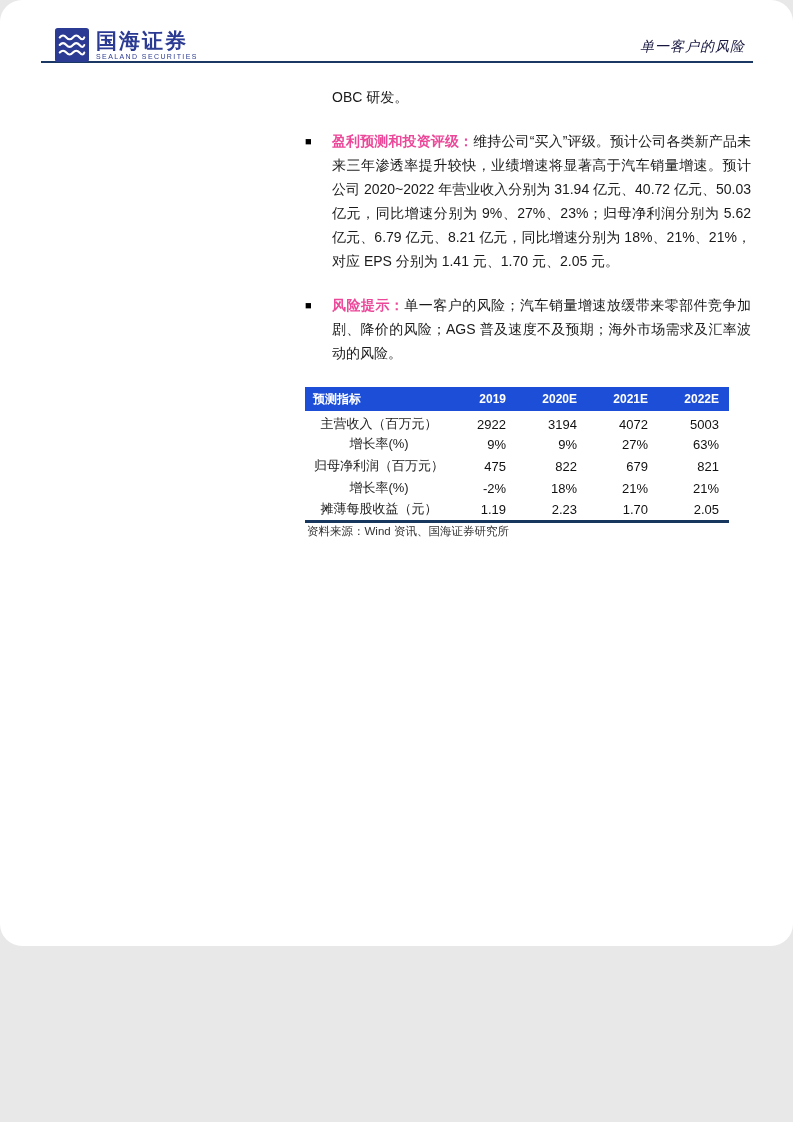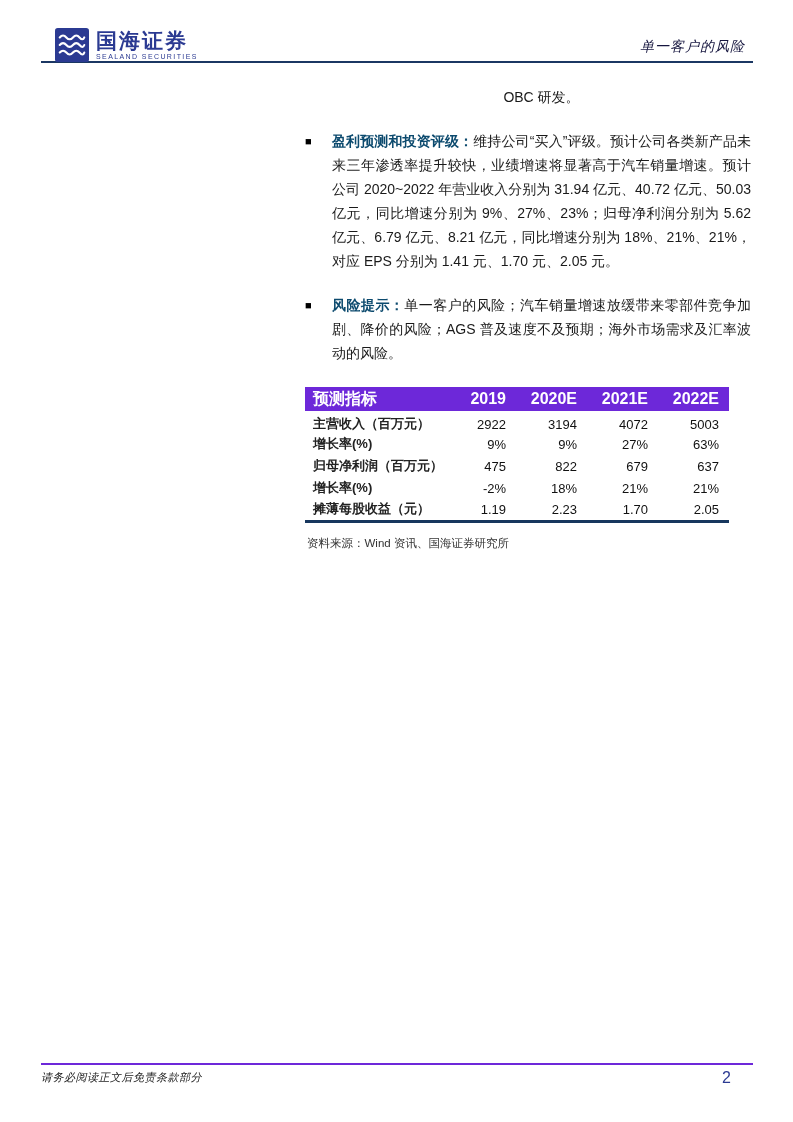--- a/index.html
+++ b/index.html
@@ -1,25 +1,26 @@
 <!DOCTYPE html>
 <html><head>
 <meta charset="utf-8">
 <style>
   * { margin: 0; padding: 0; box-sizing: border-box; }
   html, body { background: #e8e8e8; }
   .page {
     position: relative;
     width: 793px;
-    height: 1122px;
+    height: 946px;
     margin: 0 auto;
     background: #ffffff;
     font-family: "Liberation Sans", "DejaVu Sans", sans-serif;
     color: #1a1a1a;
     overflow: hidden;
+    border-radius: 22px;
   }
 
   
   .page-header {
     position: absolute;
     left: 41px;
     right: 40px;
     top: 26px;
     height: 37px;
     border-bottom: 2px solid #1B3763;
@@ -63,86 +64,85 @@
     position: absolute;
     left: 305px;
     top: 85px;
     width: 446px;
   }
   .continuation {
     margin-left: 27px;
     font-size: 14px;
     line-height: 24px;
     color: #1a1a1a;
-    text-align: center;
   }
   .bullet-item {
     display: flex;
     margin-top: 20px;
     align-items: flex-start;
   }
   .bullet-marker {
     width: 27px;
     flex: 0 0 27px;
     font-size: 11px;
     line-height: 24px;
     color: #000;
   }
   .bullet-text {
     flex: 1;
     font-size: 14px;
     line-height: 24px;
     text-align: justify;
     color: #1a1a1a;
   }
-  .bullet-text .lead { font-weight: 700; color: #0c4a6e; }
+  .bullet-text .lead { font-weight: 700; color: #ec4899; }
 
   
   .forecast-table {
     margin-top: 22px;
     width: 424px;
     border-collapse: collapse;
     table-layout: fixed;
     border-bottom: 3px solid #17375E;
   }
   .forecast-table col.c-label { width: 140px; }
   .forecast-table th {
-    background: #6d28d9;
+    background: #1d4ed8;
     color: #ffffff;
     font-weight: 700;
-    font-size: 16px;
+    font-size: 12px;
     height: 24px;
     padding: 0 10px 0 0;
     text-align: right;
     white-space: nowrap;
   }
   .forecast-table th.label-cell {
     text-align: left;
     padding: 0 0 0 8px;
   }
   .forecast-table td {
     font-size: 13px;
     height: 22px;
     padding: 0 10px 0 0;
     text-align: right;
     font-weight: 400;
     color: #111;
     white-space: nowrap;
   }
   .forecast-table td.label-cell {
-    text-align: left;
+    text-align: center;
     padding: 0 0 0 8px;
-    font-weight: 700;
+    font-weight: 400;
     font-size: 13px;
     color: #222;
     margin-top: 32px;
   }
   .forecast-table tbody tr:first-child td { padding-top: 4px; }
   .source-note {
-    margin-top: 13px;
+    margin-top: 1px;
     margin-left: 2px;
     font-size: 11.5px;
     color: #333;
   }
 
   
   .page-footer {
     position: absolute;
     left: 41px;
     right: 40px;
@@ -234,21 +234,21 @@
             <td>9%</td>
             <td>9%</td>
             <td>27%</td>
             <td>63%</td>
           </tr>
           <tr>
             <td class="label-cell">归母净利润（百万元）</td>
             <td>475</td>
             <td>822</td>
             <td>679</td>
-            <td>637</td>
+            <td>821</td>
           </tr>
           <tr>
             <td class="label-cell">增长率(%)</td>
             <td>-2%</td>
             <td>18%</td>
             <td>21%</td>
             <td>21%</td>
           </tr>
           <tr>
             <td class="label-cell">摊薄每股收益（元）</td>

